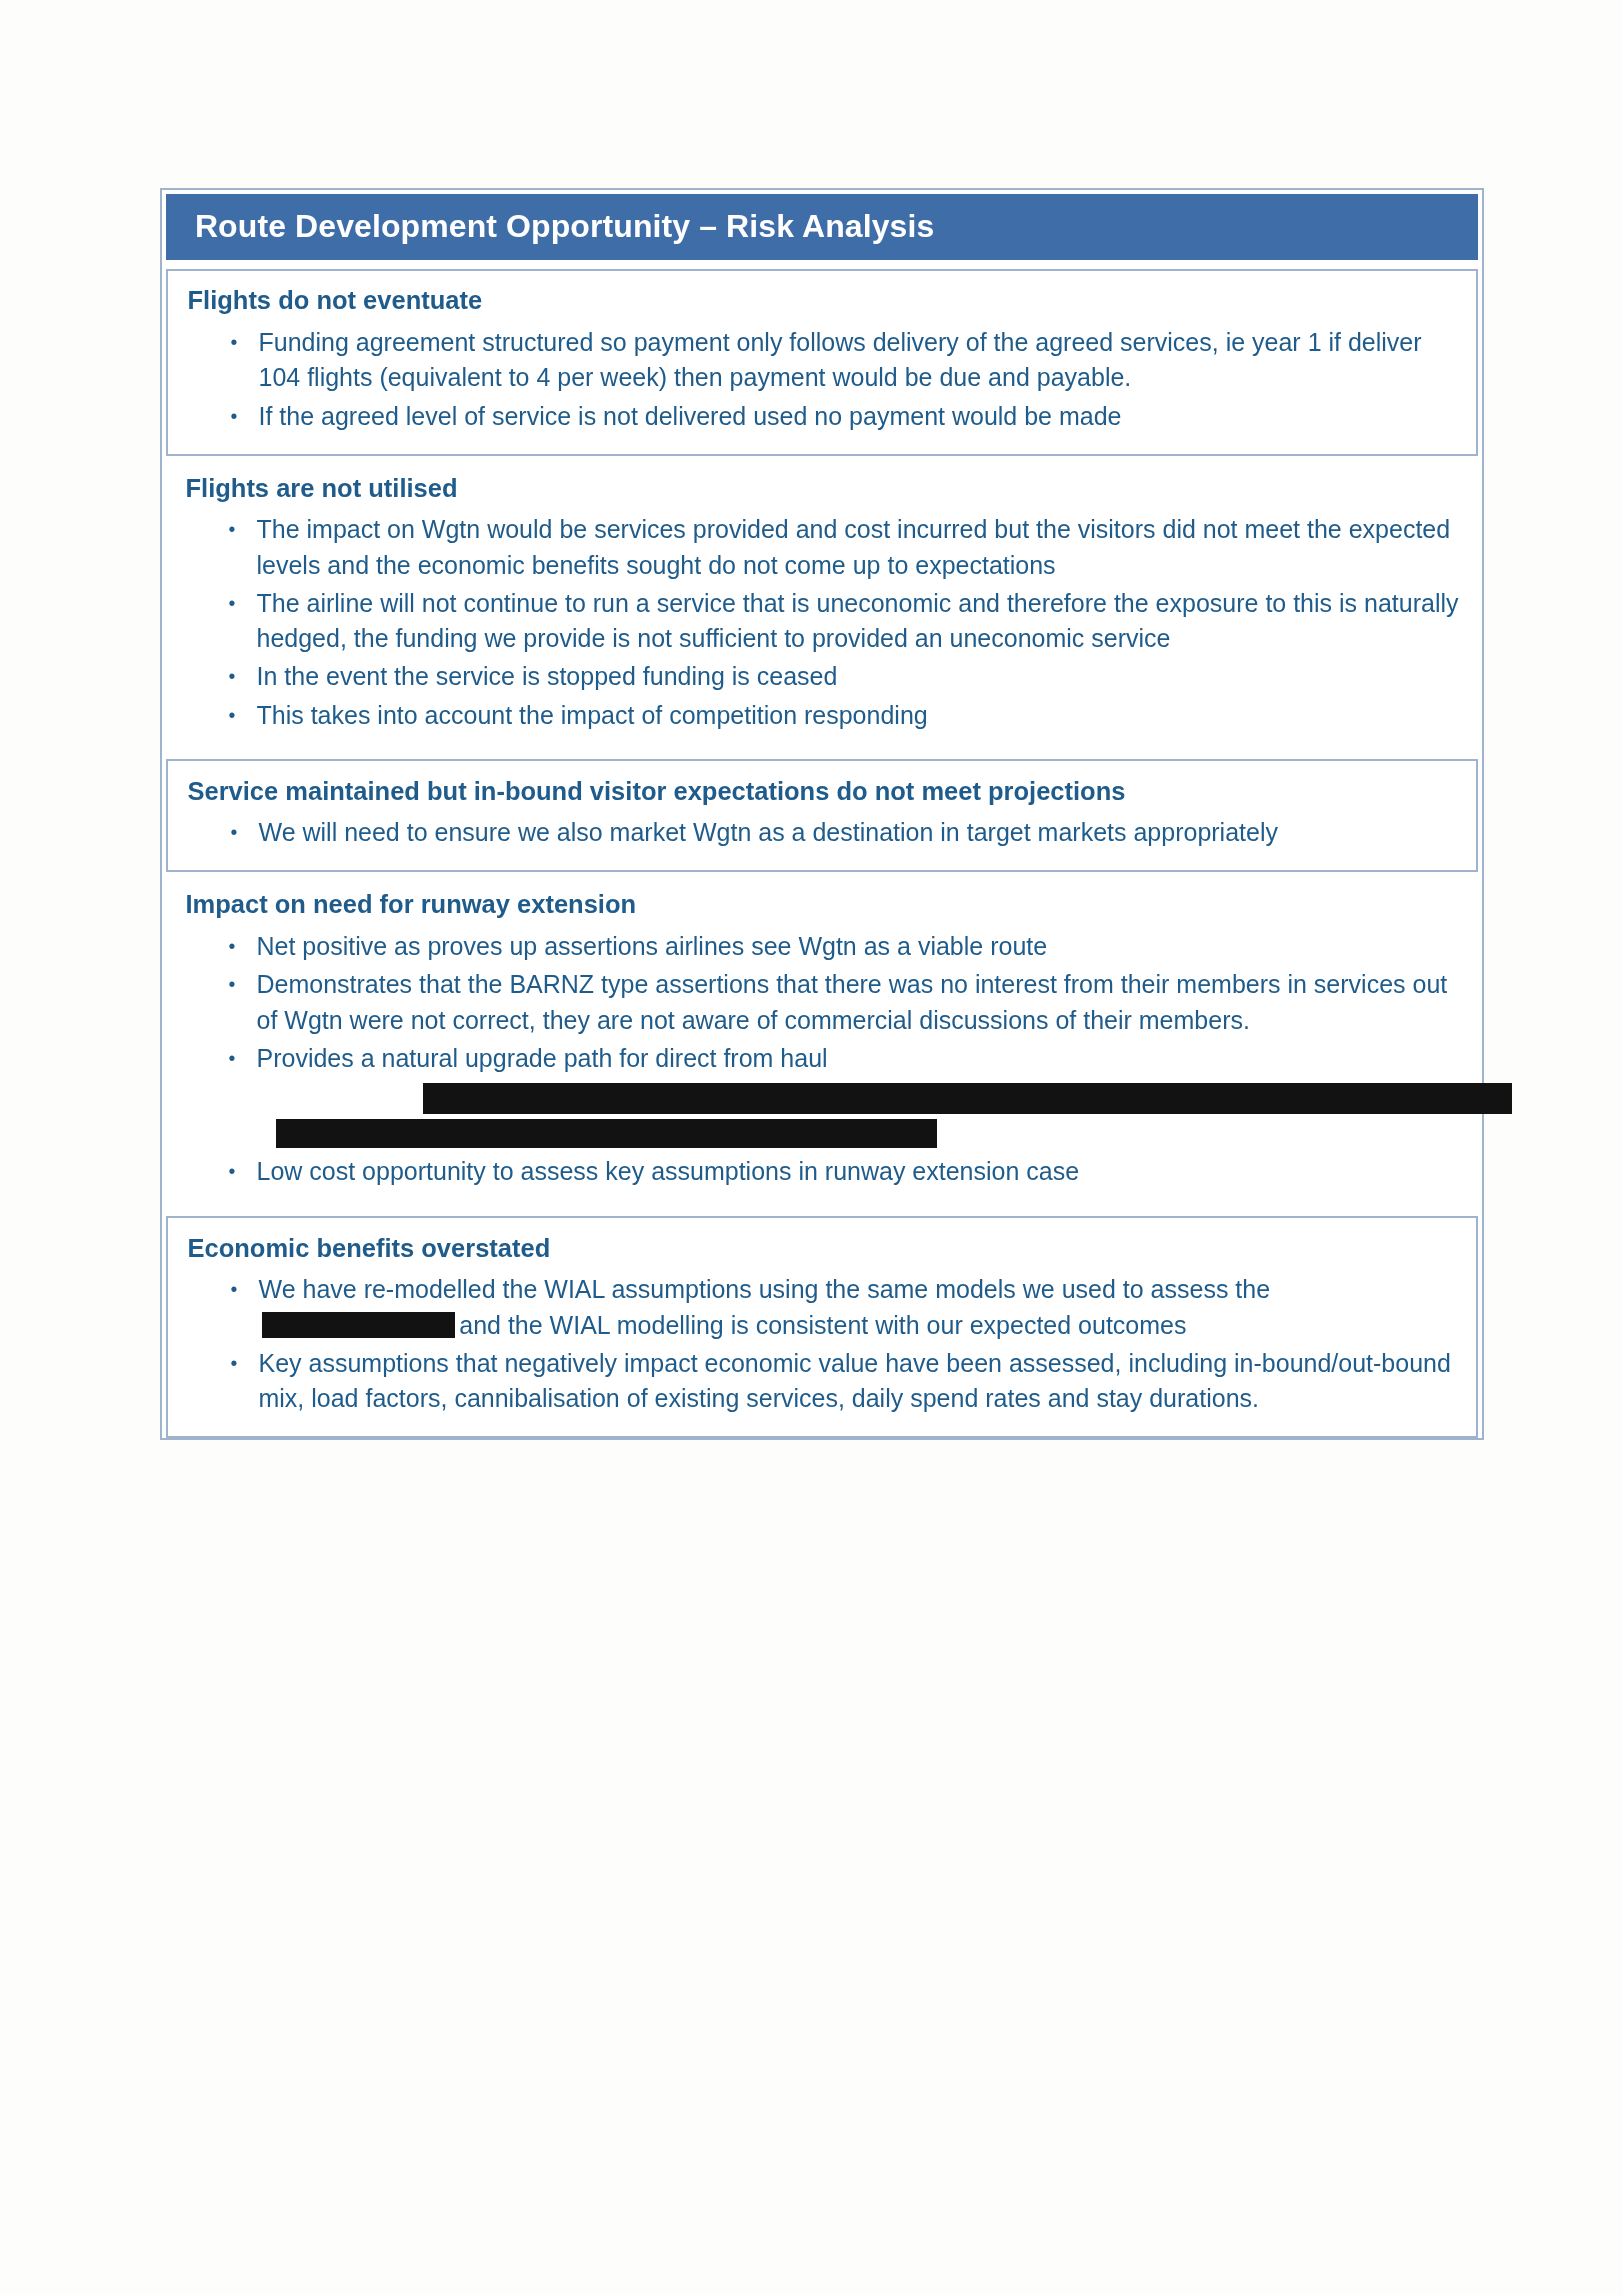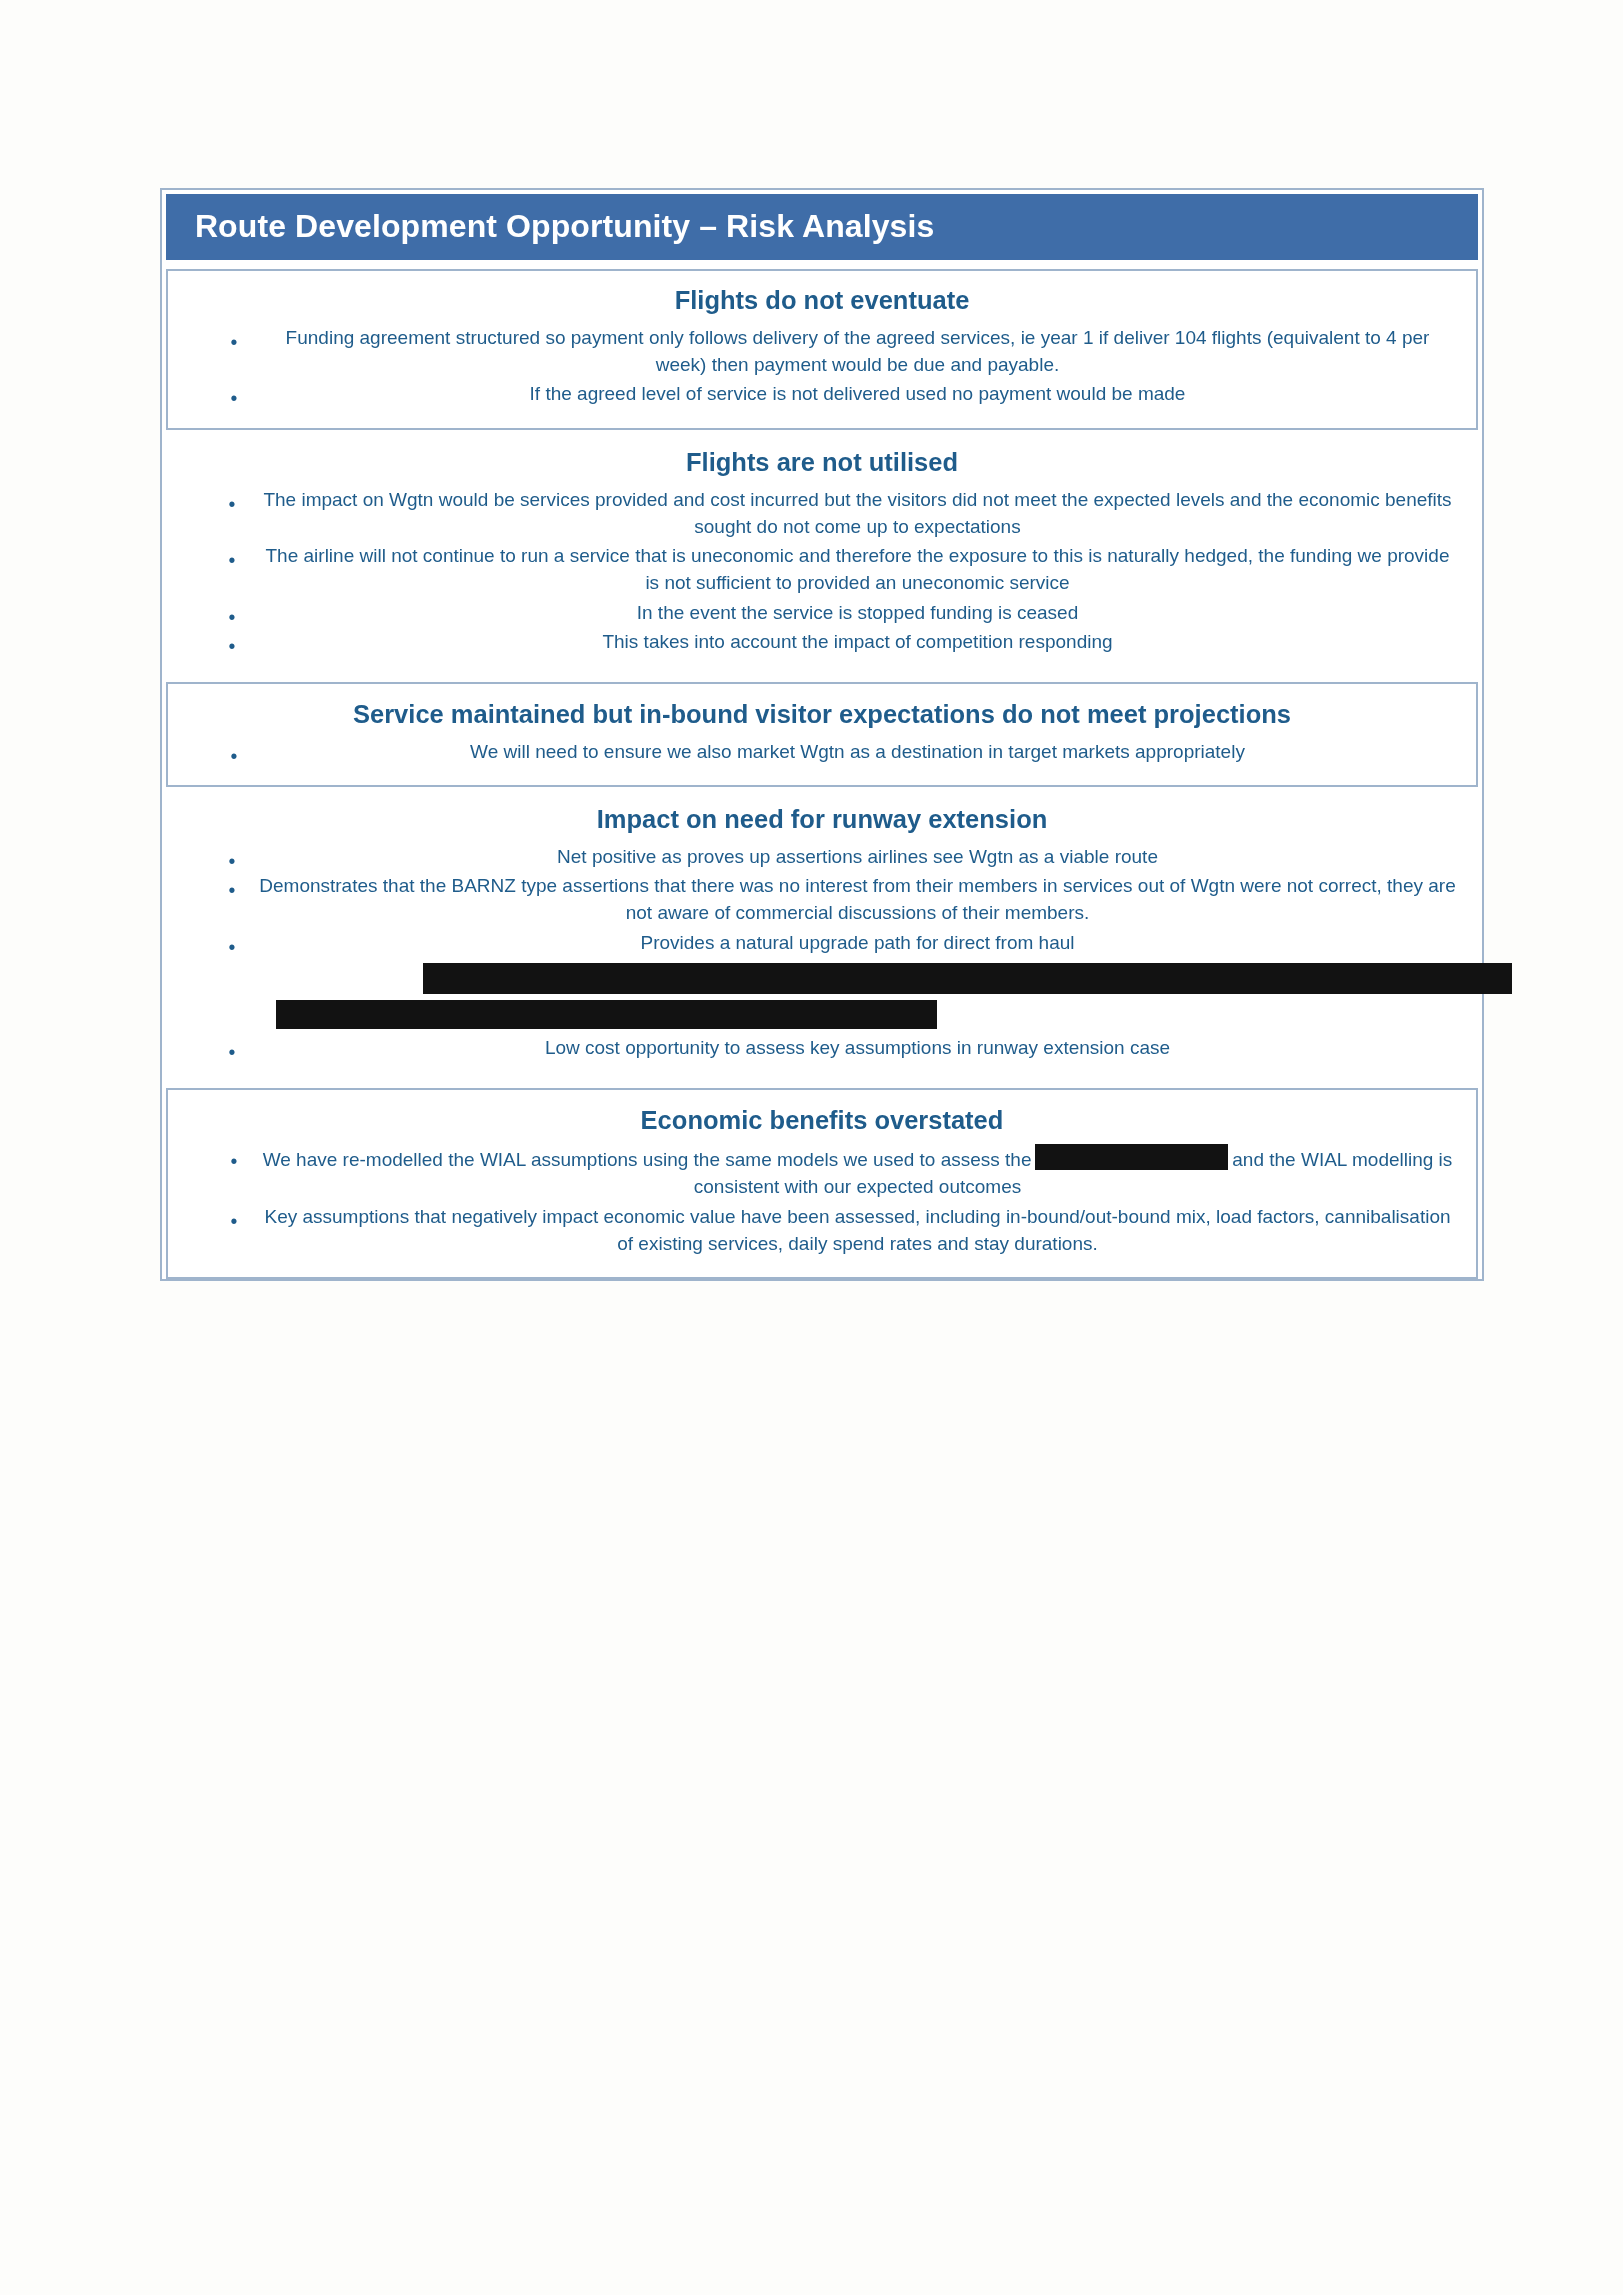--- a/index.html
+++ b/index.html
@@ -43,21 +43,20 @@
     padding: 14.4px 0 14.4px 29px;
     letter-spacing: 0.1px;
     margin: 3.9px 3.9px 0 3.9px;
   }
 
   .section {
     border: 2px solid #9fb4cc;
     margin: 9.2px 3.9px 0 3.9px;
     padding: 14.4px 19.6px 17px 19.6px;
     box-sizing: border-box;
-    text-align: center;
   }
   .section.no-border {
     border: none;
     margin: 0 3.9px 0 3.9px;
     padding: 17px 19.6px 14.4px 19.6px;
   }
 
   .heading {
     color: #1f5c8b;
     font-size: 25.5px;
@@ -67,21 +66,21 @@
   }
 
   ul.bullets {
     list-style: none;
     margin: 0;
     padding: 0;
   }
   ul.bullets li {
     position: relative;
     color: #1f5c8b;
-    font-size: 19px;
+    font-size: 25px;
     line-height: 1.42;
     padding-left: 71px;
     margin-bottom: 2.6px;
   }
   ul.bullets li::before {
     content: "\2022";
     position: absolute;
     left: 43px;
     top: 0;
     font-size: 19.6px;

